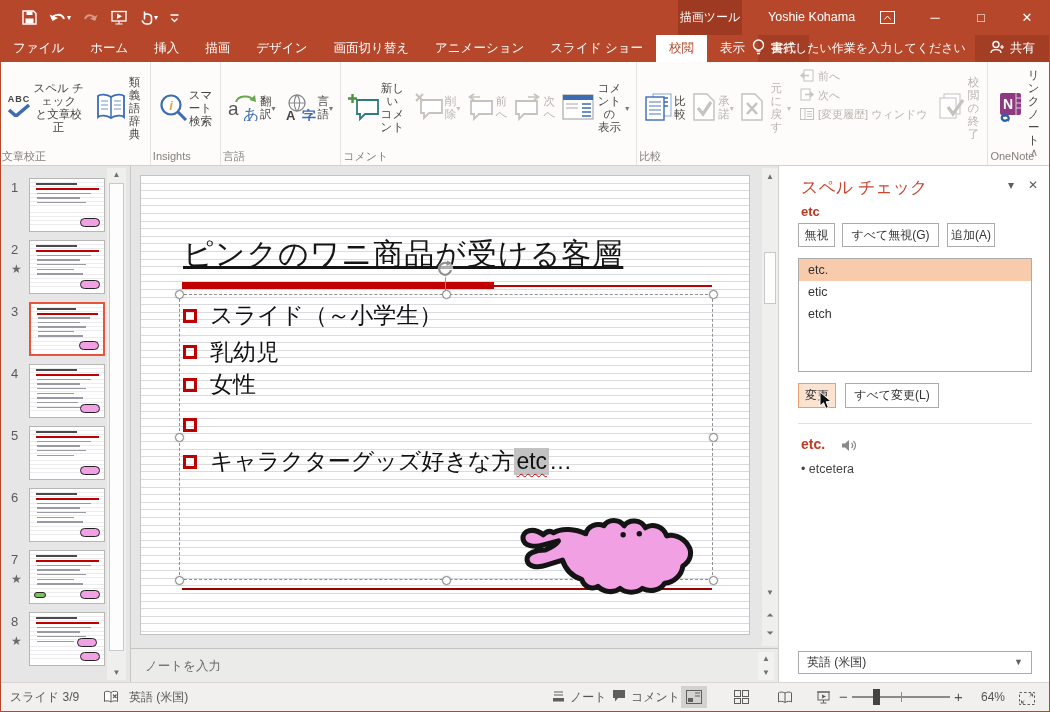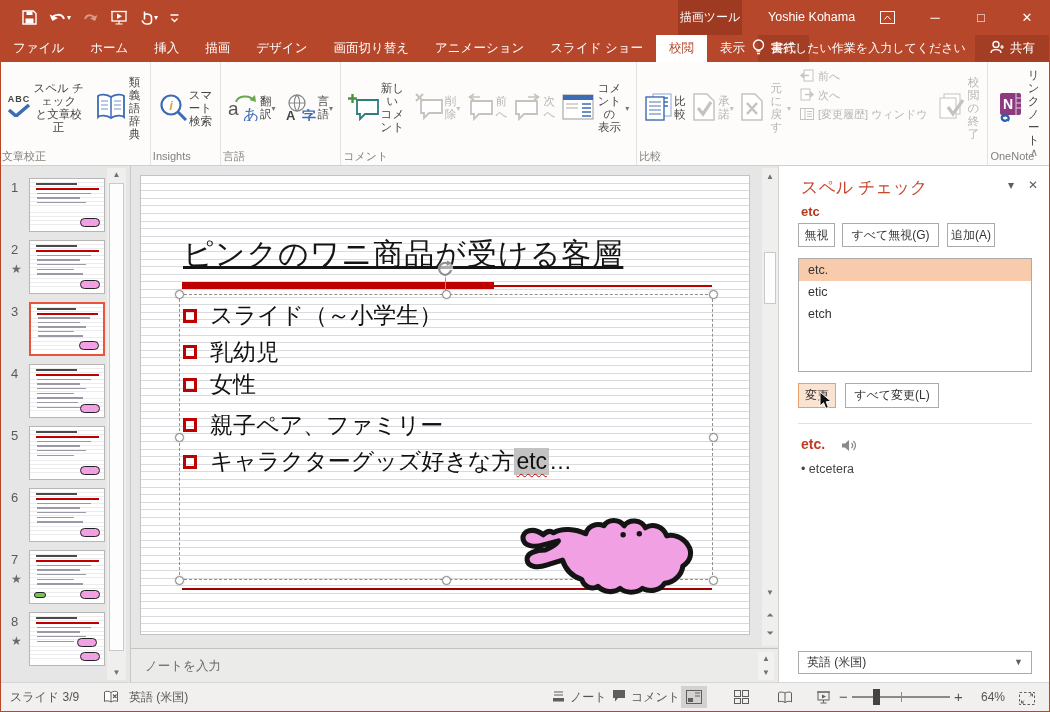--- a/index.html
+++ b/index.html
@@ -462,21 +462,20 @@
         <div class="bullet-row" style="top: 157.6px;">
           <span class="bullet-sq"></span>
           <span>乳幼児</span>
         </div>
         <div class="bullet-row" style="top: 190px;">
           <span class="bullet-sq"></span>
           <span>女性</span>
         </div>
         <div class="bullet-row" style="top: 230.8px;">
           <span class="bullet-sq"></span>
-          <span>親子ペア、ファミリー</span>
         </div>
         <div class="bullet-row" style="top: 267.4px;">
           <span class="bullet-sq"></span>
           <span>キャラクターグッズ好きな方 </span>
           <span class="etc-word">etc</span>
           <span>…</span>
         </div>
       </div>
     <div class="bottom-line"></div>
     <div class="croc">

